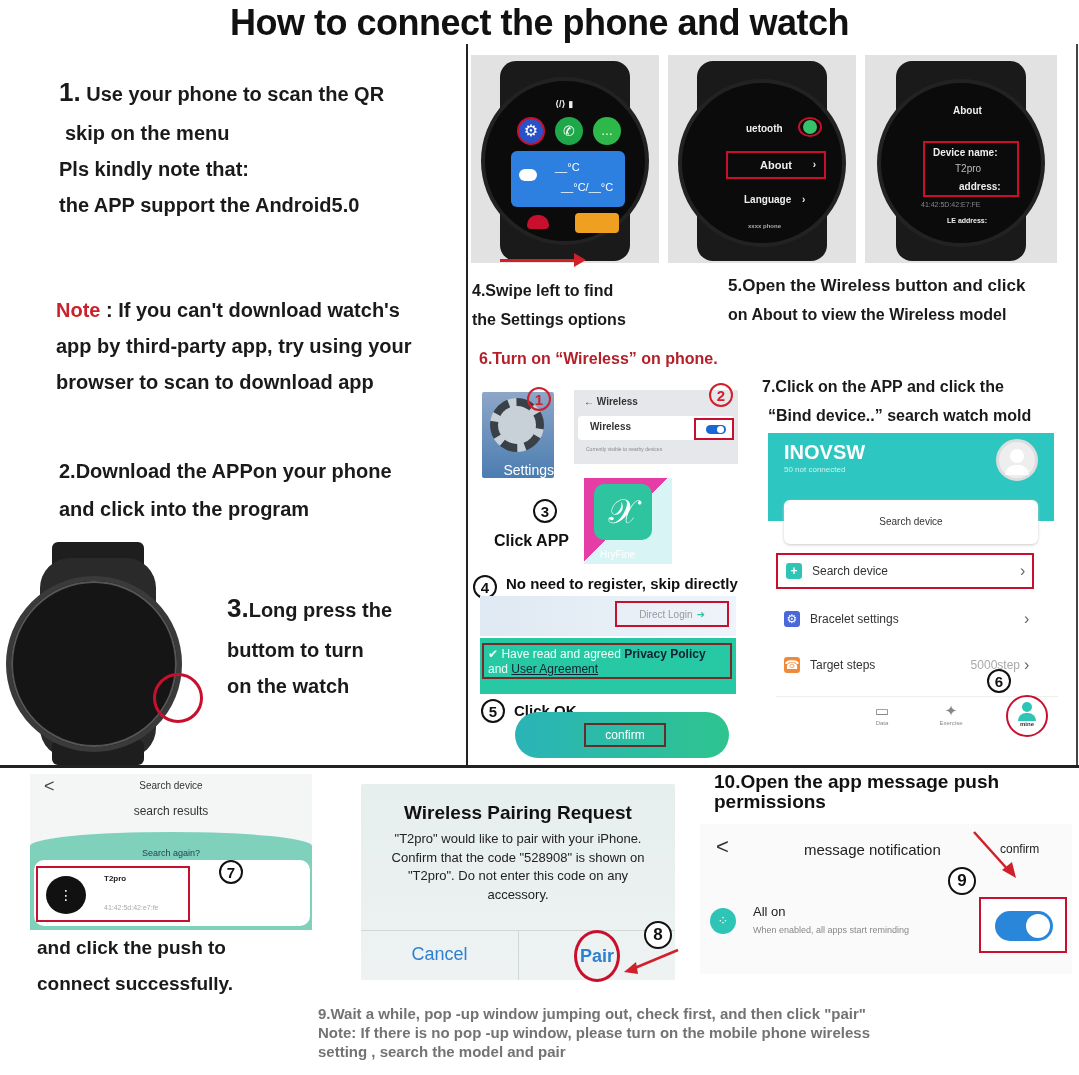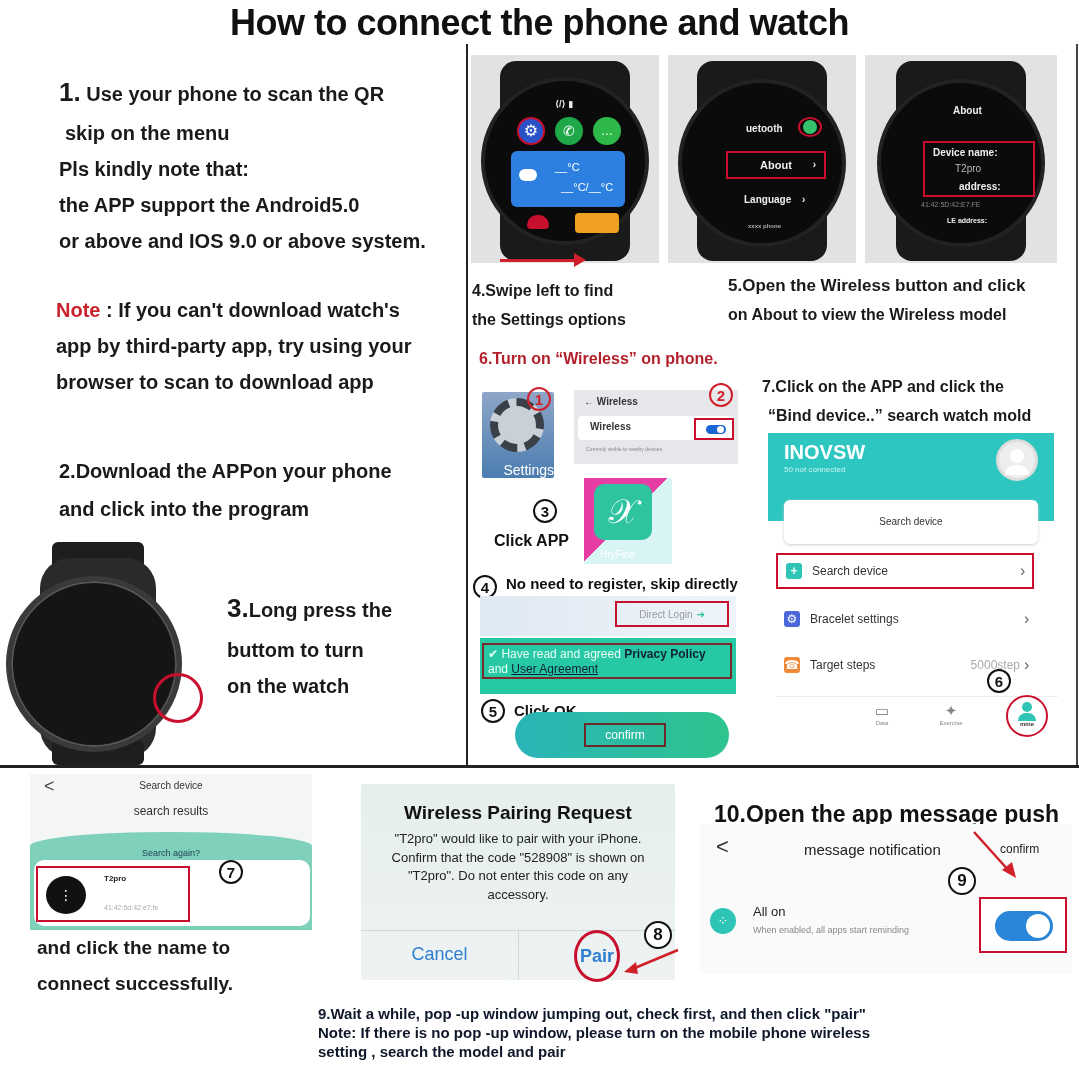--- a/index.html
+++ b/index.html
@@ -40,21 +40,20 @@
 <div class="abs title">How to connect the phone and watch</div>
 <div class="abs vline"></div>
 <div class="abs rline"></div>
 <div class="abs hline"></div>
 
 <div class="abs" style="left:59px; top:74px; width:405px;">
   <div class="txt"><span class="num-big">1.</span> <span>Use your phone to scan the QR</span></div>
   <div class="txt" style="padding-left:6px; margin-top:3px;">skip on the menu</div>
   <div class="txt">Pls kindly note that:</div>
   <div class="txt">the APP support the Android5.0</div>
-  <div class="txt">or above and IOS 9.0 or above system.</div>
 </div>
 <div class="abs" style="left:56px; top:292px; width:410px;">
   <div class="txt"><span class="red">Note</span><span> : If you can't download watch's</span></div>
   <div class="txt">app by third-party app, try using your</div>
   <div class="txt">browser to scan to download app</div>
 </div>
 
 <div class="abs" style="left:59px; top:452px; width:405px;">
   <div class="txt" style="line-height:38px;">2.Download the APPon your phone</div>
   <div class="txt" style="line-height:38px;">and click into the program</div>
@@ -107,21 +106,21 @@
     <div class="wt" style="left:62px; top:111px;">Language</div>
     <div class="wt" style="left:120px; top:111px;">›</div>
     <div class="wt" style="left:66px; top:140px; font-size:6px; color:#aaa;">xxxx phone</div>
   </div>
 </div>
 
 <div class="abs photo" style="left:865px; top:55px; width:192px; height:208px;">
   <div class="lug"></div>
   <div class="face" style="left:12px; top:24px; width:168px; height:168px;">
     <div class="wt" style="left:72px; top:22px;">About</div>
-    <div class="redbox" style="left:42px; top:58px; width:112px; height:56px;">
+    <div class="redbox" style="left:42px; top:58px; width:96px; height:56px;">
       <div class="wt" style="left:8px; top:4px;">Device name:</div>
       <div class="wt" style="left:30px; top:20px; color:#bbb; font-weight:normal;">T2pro</div>
       <div class="wt" style="left:34px; top:38px; font-size:10px;">address:</div>
     </div>
     <div class="wt" style="left:40px; top:118px; font-size:7px; color:#888; font-weight:normal;">41:42:5D:42:E7:FE</div>
     <div class="wt" style="left:66px; top:134px; font-size:7px;">LE address:</div>
   </div>
 </div>
 
 <div class="abs" style="left:472px; top:276px; width:240px;">
@@ -233,40 +232,40 @@
   <div style="position:absolute; left:0; top:74px; width:100%; text-align:center; font-size:9px; color:#245;">Search again?</div>
   <div style="position:absolute; left:4px; top:86px; width:276px; height:66px; background:#fff; border-radius:10px;"></div>
 </div>
 <div class="abs redbox" style="left:36px; top:866px; width:154px; height:56px; background:#fff;">
   <div style="position:absolute; left:8px; top:8px; width:40px; height:38px; border-radius:50%; background:#111; color:#fff; font-size:14px; text-align:center; line-height:38px;">⋮</div>
   <div style="position:absolute; left:66px; top:6px; font-size:8px; font-weight:bold; color:#222;">T2pro</div>
   <div style="position:absolute; left:66px; top:36px; font-size:7px; color:#aaa;">41:42:5d:42:e7:fe</div>
 </div>
 <span class="abs circnum" style="left:219px; top:860px;">7</span>
 <div class="abs" style="left:37px; top:930px; width:300px;">
-  <div class="txt" style="font-size:19px; line-height:36px;">and click the name to</div>
+  <div class="txt" style="font-size:19px; line-height:36px;">and click the push to</div>
   <div class="txt" style="font-size:19px; line-height:36px;">connect successfully.</div>
 </div>
 
 <div class="abs" style="left:361px; top:784px; width:314px; height:196px; background:linear-gradient(#e6eeee,#eef2f2); border-radius:2px;padding-left:12px;">
   <div style="position:absolute; left:0; top:18px; width:100%; text-align:center; font-size:19px; font-weight:bold; color:#111;">Wireless  Pairing Request</div>
   <div style="position:absolute; left:22px; top:46px; width:270px; text-align:center; font-size:13px; line-height:18.5px; color:#222;">"T2pro" would like to pair with your iPhone. Confirm that the code "528908" is shown on "T2pro". Do not enter this code on any accessory.</div>
   <div style="position:absolute; left:0; top:146px; width:100%; height:1px; background:#d2d8d8;"></div>
   <div style="position:absolute; left:157px; top:146px; width:1px; height:50px; background:#d2d8d8;"></div>
   <div style="position:absolute; left:0; top:160px; width:157px; text-align:center; font-size:18px; color:#2f80d1;">Cancel</div>
 </div>
 <div class="abs red-ring" style="left:574px; top:930px; width:46px; height:52px; text-align:center; line-height:46px; font-size:18px; color:#2f80d1; font-weight:bold;">Pair</div>
 <span class="abs circnum" style="left:644px; top:921px; width:28px; height:28px; font-size:17px;">8</span>
 <svg class="abs" style="left:622px; top:946px;" width="60" height="30">
     <line x1="56" y1="4" x2="8" y2="24" stroke="#d0202a" stroke-width="2.5"></line>
     <polygon points="2,26 14,16 16,28" fill="#d0202a"></polygon>
   </svg>
 
 <div class="abs" style="left:714px; top:772px; width:360px;">
-  <div style="font-size:23px; font-weight:bold; line-height:20px;margin-top:32px;">10.Open the app message push</div>
+  <div style="font-size:19px; font-weight:bold; line-height:20px;">10.Open the app message push</div>
   <div style="font-size:19px; font-weight:bold; line-height:20px;">permissions</div>
 </div>
 <div class="abs" style="left:700px; top:824px; width:372px; height:150px; background:#fafafa;">
   <div style="position:absolute; left:16px; top:10px; font-size:22px; color:#333;">&lt;</div>
   <div style="position:absolute; left:104px; top:17px; font-size:15px; color:#222;">message notification</div>
   <div style="position:absolute; left:300px; top:18px; font-size:12px; color:#222;">confirm</div>
   <div style="position:absolute; left:10px; top:84px; width:26px; height:26px; border-radius:50%; background:#2ec4b6; color:#fff; text-align:center; line-height:26px; font-size:13px;">⁘</div>
   <div style="position:absolute; left:53px; top:80px; font-size:13px; color:#222;">All on</div>
   <div style="position:absolute; left:53px; top:101px; font-size:9px; color:#888;">When enabled, all apps start reminding</div>
 </div>
@@ -274,17 +273,17 @@
   <div style="position:absolute; left:14px; top:12px; width:58px; height:30px; border-radius:15px; background:#2a86d9;">
     <div style="position:absolute; right:3px; top:3px; width:24px; height:24px; border-radius:50%; background:#fff;"></div>
   </div>
 </div>
 <span class="abs circnum" style="left:948px; top:867px; width:28px; height:28px; font-size:17px;">9</span>
 <svg class="abs" style="left:970px; top:830px;" width="50" height="50">
     <line x1="4" y1="2" x2="40" y2="42" stroke="#d0202a" stroke-width="2.5"></line>
     <polygon points="46,48 32,40 42,32" fill="#d0202a"></polygon>
   </svg>
 
-<div class="abs" style="left:318px; top:1004px; width:760px; color:#0f172a; font-weight:bold; font-size:15px; line-height:19px;">
+<div class="abs" style="left:318px; top:1004px; width:760px; color:#737373; font-weight:bold; font-size:15px; line-height:19px;">
   <div>9.Wait a while, pop -up window jumping out, check first, and then click "pair"</div>
   <div>Note: If there is no pop -up window, please turn on the mobile phone wireless</div>
   <div>setting , search the model and pair</div>
 </div>
 
 </body></html>

